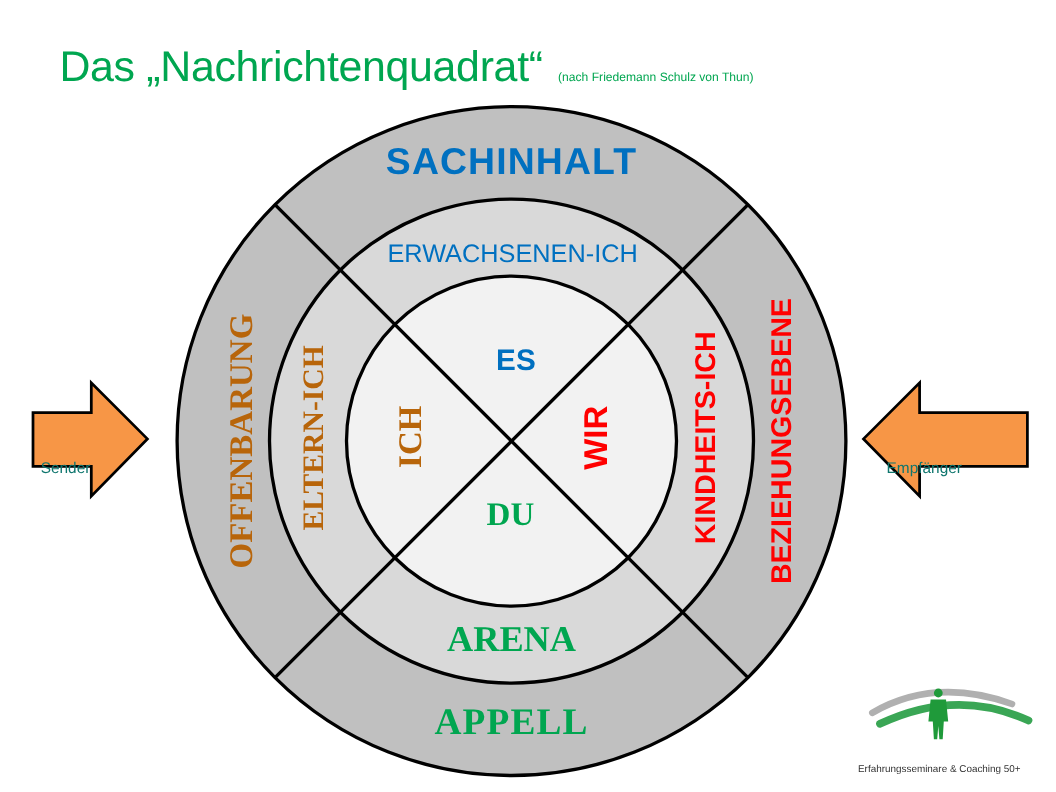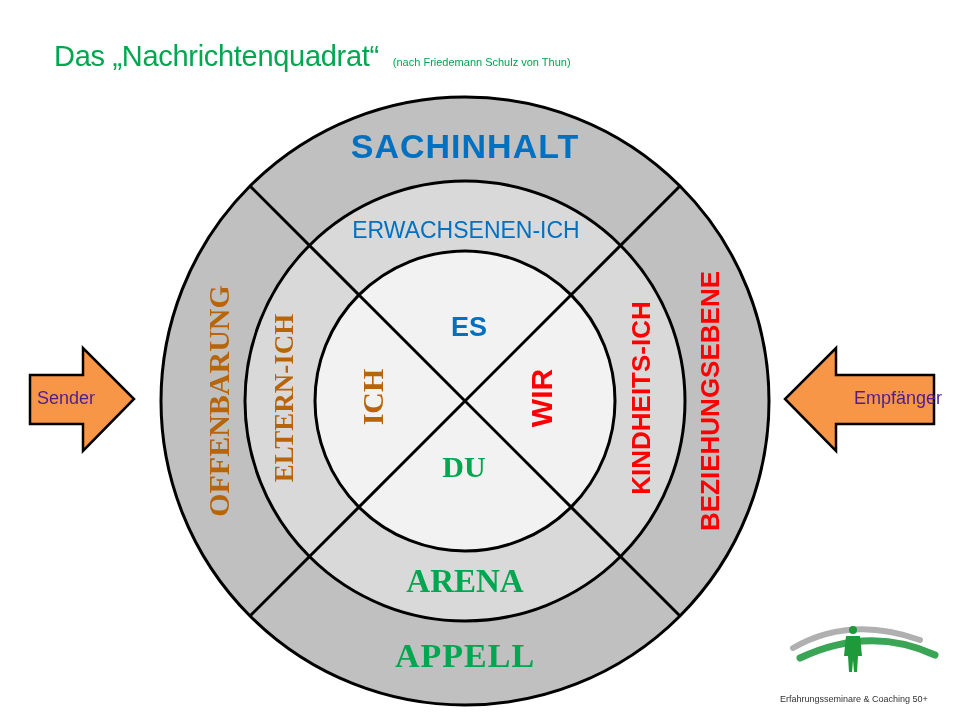--- a/index.html
+++ b/index.html
@@ -1,21 +1,21 @@
 <!DOCTYPE html>
 <html><head>
 <meta charset="utf-8">
 <style>
   html, body { margin:0; padding:0; background:#ffffff; }
   body { width:960px; height:720px; position:relative; overflow:hidden; font-family:"Liberation Sans", sans-serif; }
   .title { position:absolute; left:54px; top:40px; color:#00a650; white-space:nowrap; }
-  .title .main { font-size:29px; letter-spacing:-0.3px; }
+  .title .main { font-size:39px; letter-spacing:-0.3px; }
   .title .sub { font-size:11px; margin-left:14px; }
   svg.diagram { position:absolute; left:0; top:0; }
-  .arrow-label { position:absolute; font-size:18px; color:#4c1d95; white-space:nowrap; }
+  .arrow-label { position:absolute; font-size:14px; color:#0f766e; white-space:nowrap;margin-top:29px; }
   .logo { position:absolute; left:770px; top:610px; width:180px; height:100px; }
   .logo-name { position:absolute; left:9px; top:63px; font-size:18.5px; font-weight:bold; color:#1a1a1a; white-space:nowrap; letter-spacing:-0.2px; }
   .logo-tag { position:absolute; left:10px; top:84px; font-size:9px; color:#333; white-space:nowrap; }
 </style>
 </head>
 <body>
 
 <div class="title">
   <span class="main">Das „Nachrichtenquadrat“</span><span class="sub">(nach Friedemann Schulz von Thun)</span>
 </div>
@@ -59,17 +59,17 @@
     <path d="M793,648 Q850,615 920,640" fill="none" stroke="#b0b0b0" stroke-width="6" stroke-linecap="round"></path>
     <path d="M800,658 Q870,625 935,655" fill="none" stroke="#3aa655" stroke-width="7" stroke-linecap="round"></path>
     <g fill="#1f9a3a">
       <circle cx="853" cy="630" r="4"></circle>
       <path d="M846,636 L860,636 L862,656 L858,656 L857,672 L854,672 L853,660 L852,672 L849,672 L848,656 L844,656 Z"></path>
     </g>
   </g>
 </svg>
 
 <div class="arrow-label" style="left:37px; top:388px;">Sender</div>
-<div class="arrow-label" style="left:854px; top:388px;">Empfänger</div>
+<div class="arrow-label" style="left:806px; top:388px;">Empfänger</div>
 
 <div class="logo">
   <div class="logo-tag">Erfahrungsseminare &amp; Coaching 50+</div>
 </div>
 
 </body></html>

